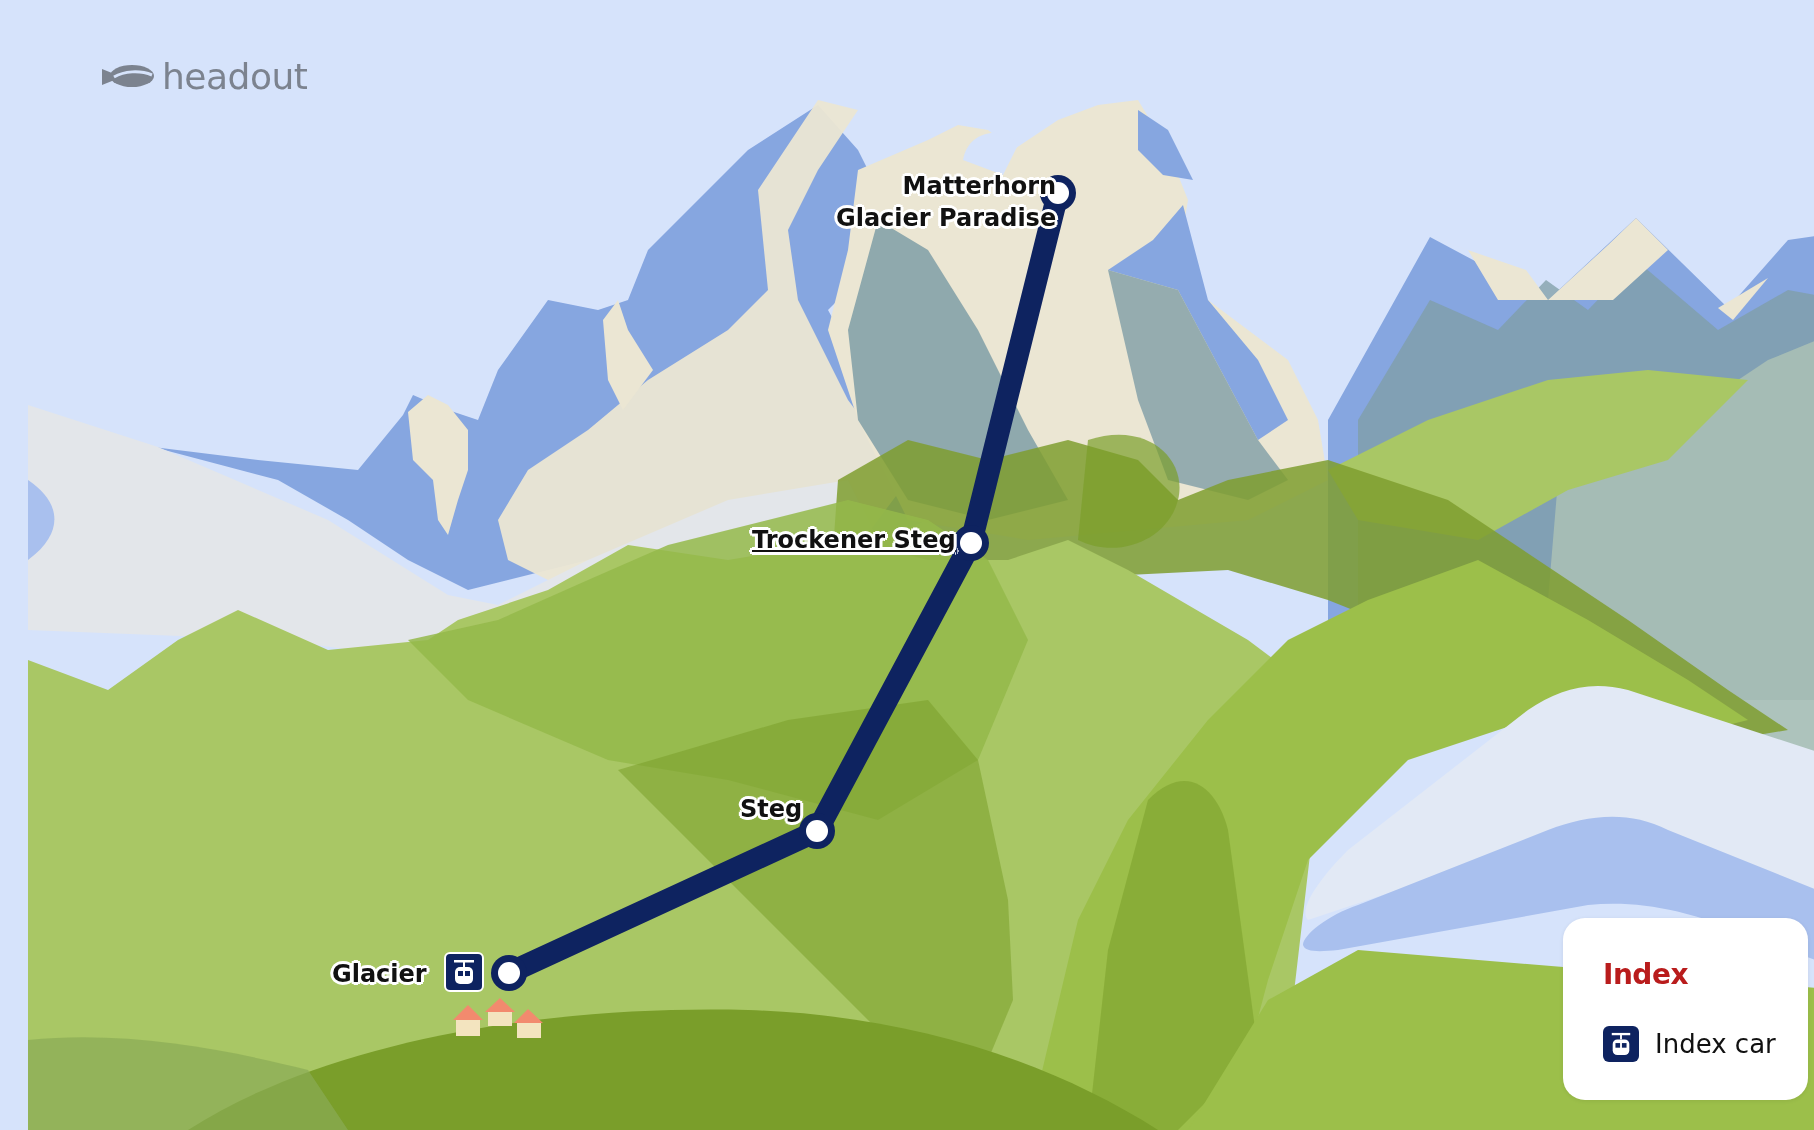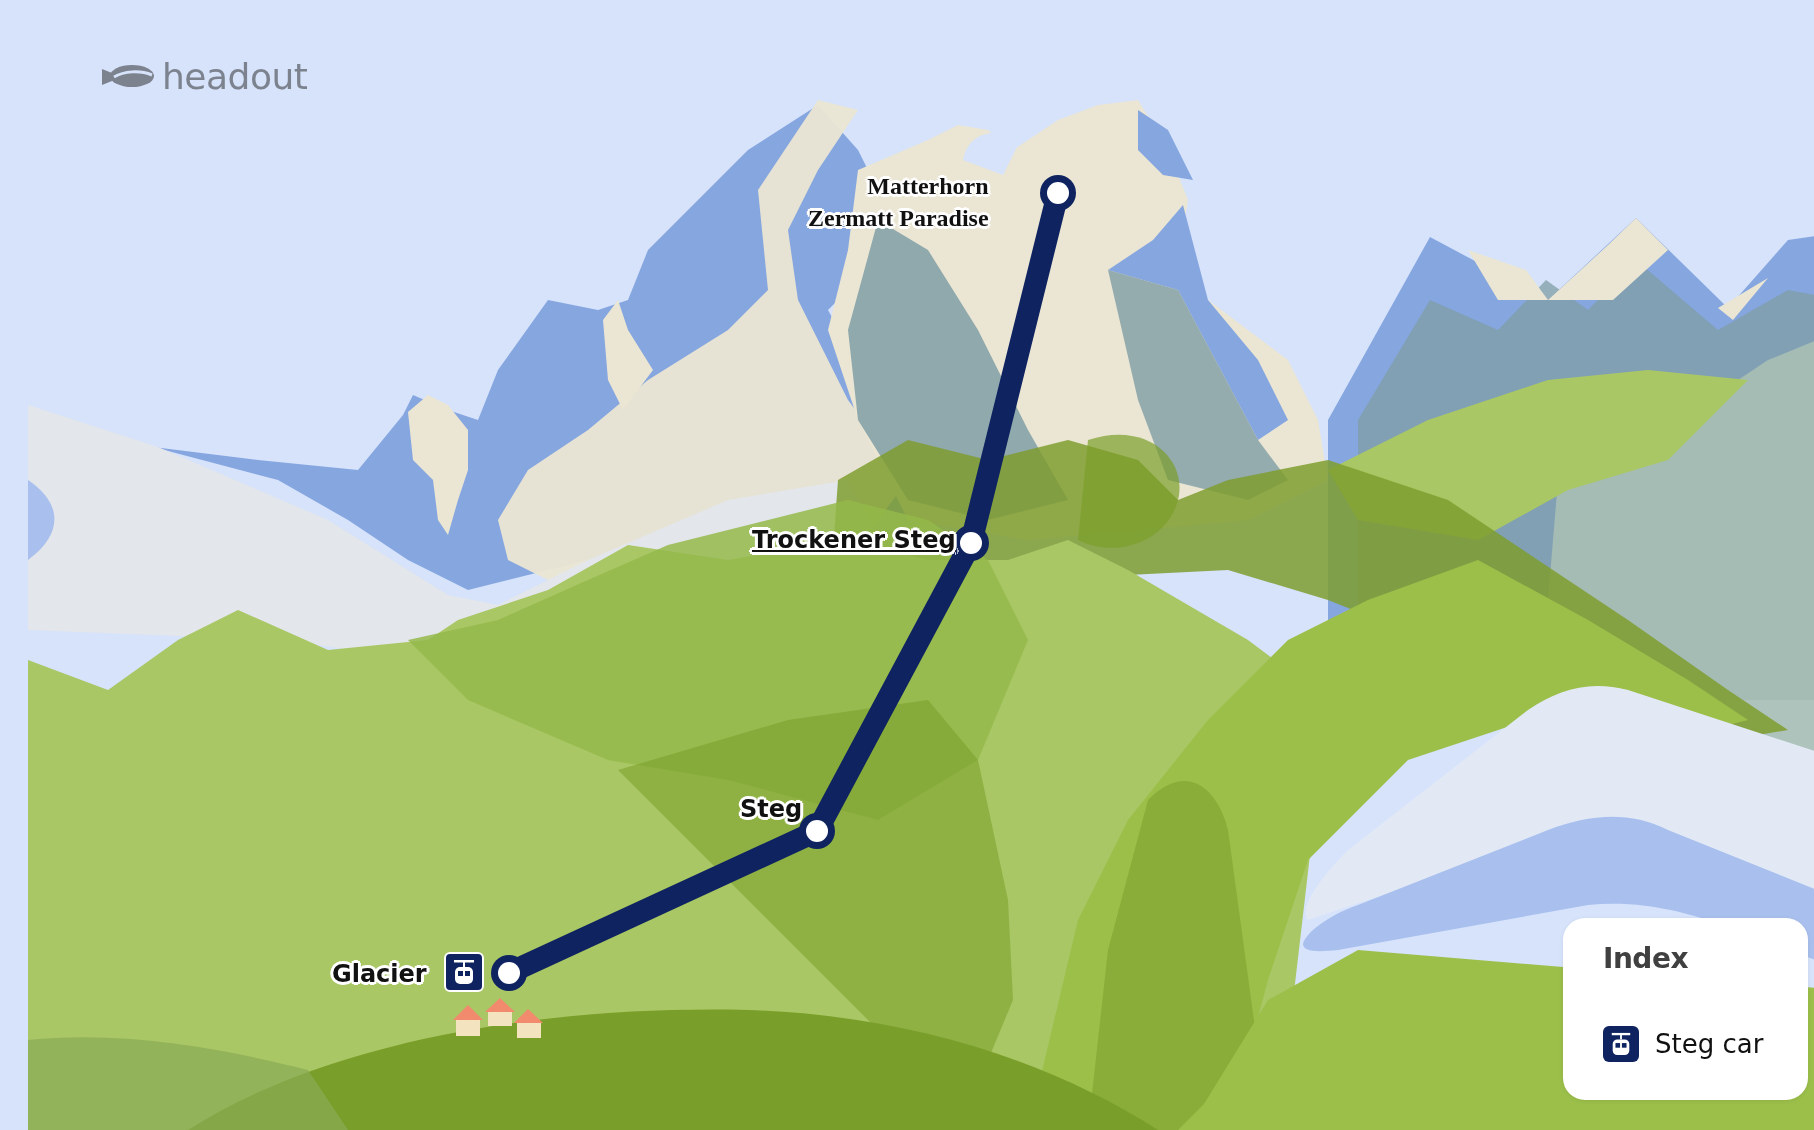--- a/index.html
+++ b/index.html
@@ -9,21 +9,21 @@
   .logo { position: absolute; left: 72px; top: 56px; display: flex; align-items: center; gap: 6px; color: #7c838f; }
   .logo-text { font-size: 36px; font-weight: 400; letter-spacing: -0.5px; font-family: "DejaVu Sans", sans-serif; }
   .station-label {
     position: absolute; font-family: "DejaVu Sans", sans-serif; font-weight: 700; font-size: 24px; color: #111;
     line-height: 32px; white-space: nowrap;
     text-shadow: 2px 0 0 #fff, -2px 0 0 #fff, 0 2px 0 #fff, 0 -2px 0 #fff, 2px 2px 0 #fff, -2px -2px 0 #fff, 2px -2px 0 #fff, -2px 2px 0 #fff, 3px 0 0 #fff, -3px 0 0 #fff, 0 3px 0 #fff, 0 -3px 0 #fff;
   }
   .station-label.right-align { text-align: right; }
   .cable-badge { position: absolute; width: 40px; height: 40px; background: #0e2360; border-radius: 6px; border: 2px solid #fff; display: flex; align-items: center; justify-content: center; box-sizing: border-box; }
   .index-card { position: absolute; left: 1535px; top: 918px; width: 245px; height: 182px; background: #fff; border-radius: 22px; box-shadow: 0 1px 4px rgba(0,0,0,0.08); }
-  .index-title { position: absolute; left: 40px; top: 24px; font-size: 28px; font-weight: 700; color: #404040; font-family: "DejaVu Sans", sans-serif; letter-spacing: -0.5px; }
+  .index-title { position: absolute; left: 40px; top: 40px; font-size: 28px; font-weight: 700; color: #b91c1c; font-family: "DejaVu Sans", sans-serif; letter-spacing: -0.5px; }
   .index-row { position: absolute; left: 40px; top: 108px; display: flex; align-items: center; gap: 16px; }
   .index-icon { width: 36px; height: 36px; background: #0e2360; border-radius: 6px; display: flex; align-items: center; justify-content: center; }
   .index-label { font-size: 26px; color: #111; font-family: "DejaVu Sans", sans-serif; }
 </style>
 </head>
 <body>
 
 <div class="stage">
   <svg class="bg" width="1814" height="1130" viewBox="0 0 1814 1130">
 
@@ -100,23 +100,23 @@
 
   <div class="logo">
     <svg width="56" height="32" viewBox="0 0 56 32">
       <ellipse cx="32" cy="15" rx="22" ry="11" fill="#7c838f"></ellipse>
       <path d="M14 16 C 24 10, 40 9, 52 14" stroke="#d6e3fb" stroke-width="3" fill="none"></path>
       <path d="M2 8 L12 12 L12 20 L2 24 Z" fill="#7c838f"></path>
     </svg>
     <span class="logo-text">headout</span>
   </div>
 
-  <div class="station-label right-align" style="left:780px; top:170px;font-family:Liberation Serif, serif;">
+  <div class="station-label right-align" style="left:808px; top:170px;">
     <div>Matterhorn</div>
-    <div>Zermatt Paradise</div>
+    <div>Glacier Paradise</div>
   </div>
   <div class="station-label" style="left:724px; top:524px;text-decoration:underline;">
     <span>Trockener Steg</span>
   </div>
   <div class="station-label" style="left:712px; top:793px;">
     <span>Steg</span>
   </div>
   <div class="station-label" style="left:304px; top:958px;">
     <span>Glacier</span>
   </div>
@@ -135,16 +135,16 @@
     <div class="index-row">
       <div class="index-icon">
         <svg width="24" height="26" viewBox="0 0 26 28">
           <rect x="3" y="2" width="20" height="2.5" fill="#fff"></rect>
           <rect x="12" y="4" width="2" height="5" fill="#fff"></rect>
           <rect x="4" y="9" width="18" height="17" rx="5" fill="#fff"></rect>
           <rect x="7" y="13" width="5" height="5" fill="#0e2360"></rect>
           <rect x="14" y="13" width="5" height="5" fill="#0e2360"></rect>
         </svg>
       </div>
-      <span class="index-label">Steg car</span>
+      <span class="index-label">Index car</span>
     </div>
   </div>
 </div>
 
 </body></html>

